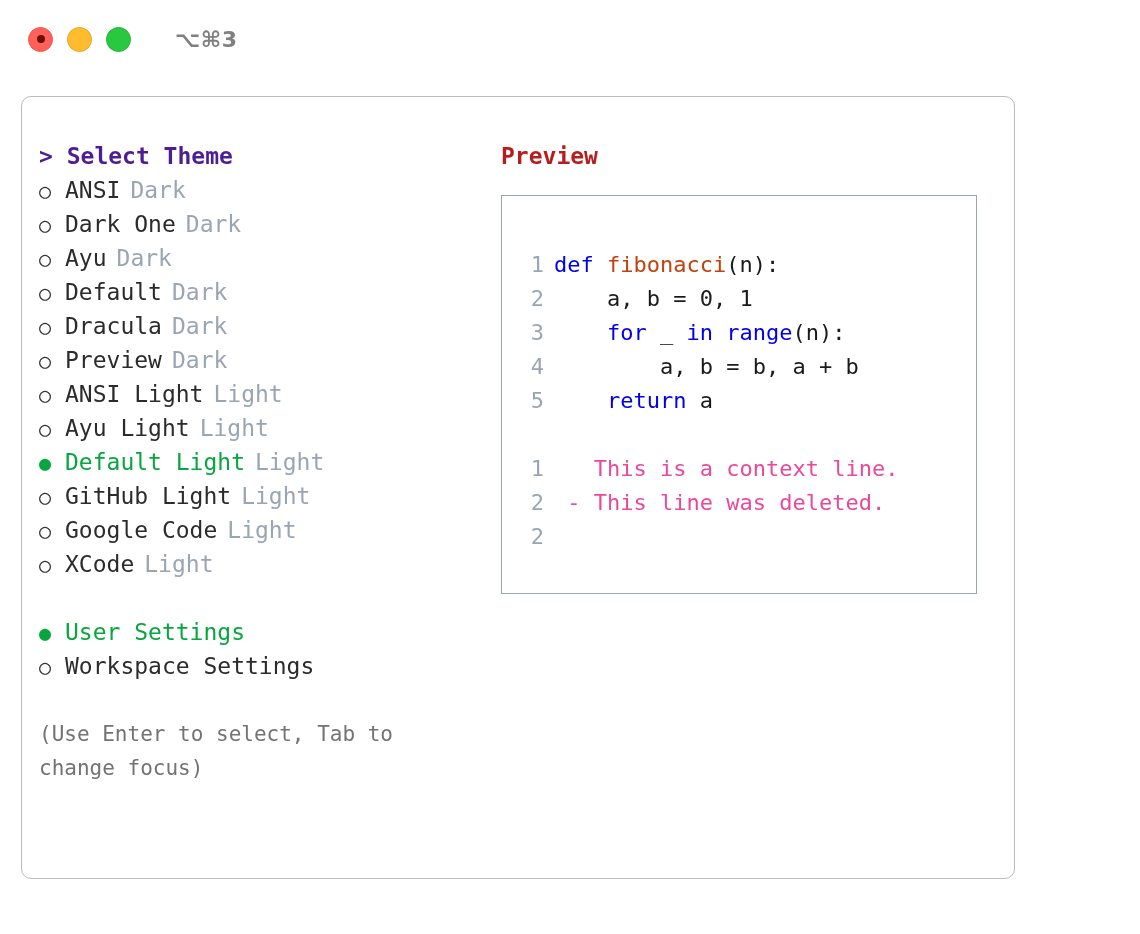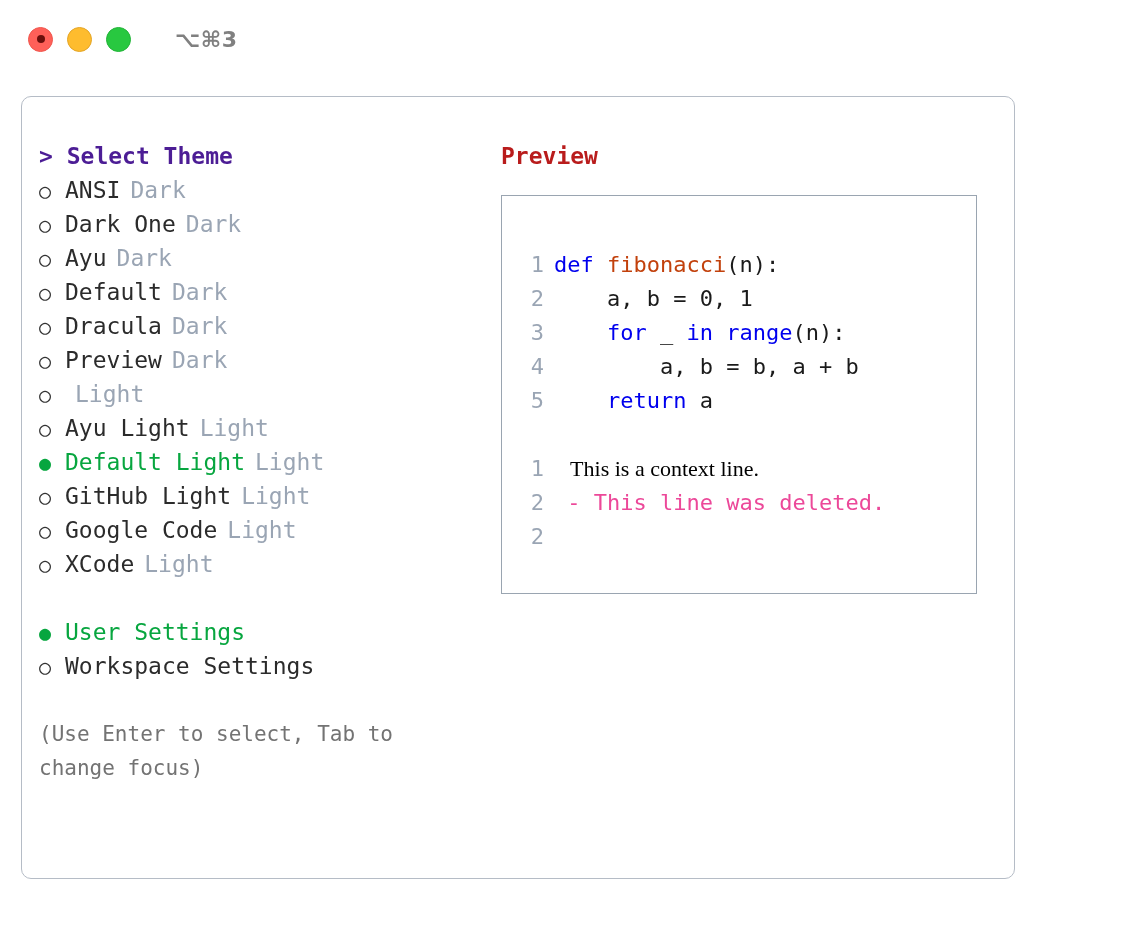--- a/index.html
+++ b/index.html
@@ -194,21 +194,21 @@
     flex: 0 0 32px;
     text-align: right;
     color: #9aa5b4;
     margin-right: 10px;
   }
   .code-text { color: #1a1a1a; }
   .tok-kw  { color: #0000ee; }
   .tok-fn  { color: #c2410c; }
   .tok-pl  { color: #1a1a1a; }
   .gap { height: 34px; }
-  .diff-ctx { color: #000000; font-family: Liberation Serif, serif; }
+  .diff-ctx { color: #ec4899; }
   .diff-del { color: #ec4899; }
   .diff-add { color: #0ebf12; }
 </style>
 </head>
 <body>
 
 <div class="window">
 
   <div class="titlebar">
     <div class="lights">
@@ -227,21 +227,21 @@
       <div class="left-col">
         <div class="section-title">&gt; Select Theme</div>
 
         <ul class="list" id="theme-list">
             <li class="row"><span class="bullet">○</span><span class="label">ANSI</span><span class="tag">Dark</span></li>
             <li class="row"><span class="bullet">○</span><span class="label">Dark One</span><span class="tag">Dark</span></li>
             <li class="row"><span class="bullet">○</span><span class="label">Ayu</span><span class="tag">Dark</span></li>
             <li class="row"><span class="bullet">○</span><span class="label">Default</span><span class="tag">Dark</span></li>
             <li class="row"><span class="bullet">○</span><span class="label">Dracula</span><span class="tag">Dark</span></li>
             <li class="row"><span class="bullet">○</span><span class="label">Preview</span><span class="tag">Dark</span></li>
-            <li class="row"><span class="bullet">○</span><span class="tag">Light</span></li>
+            <li class="row"><span class="bullet">○</span><span class="label">ANSI Light</span><span class="tag">Light</span></li>
             <li class="row"><span class="bullet">○</span><span class="label">Ayu Light</span><span class="tag">Light</span></li>
             <li class="row selected"><span class="bullet">●</span><span class="label">Default Light</span><span class="tag">Light</span></li>
             <li class="row"><span class="bullet">○</span><span class="label">GitHub Light</span><span class="tag">Light</span></li>
             <li class="row"><span class="bullet">○</span><span class="label">Google Code</span><span class="tag">Light</span></li>
             <li class="row"><span class="bullet">○</span><span class="label">XCode</span><span class="tag">Light</span></li>
           </ul>
 
         <div class="subsection">
           <ul class="list" id="apply-list">
               <li class="row selected"><span class="bullet">●</span><span class="label">User Settings</span></li>

